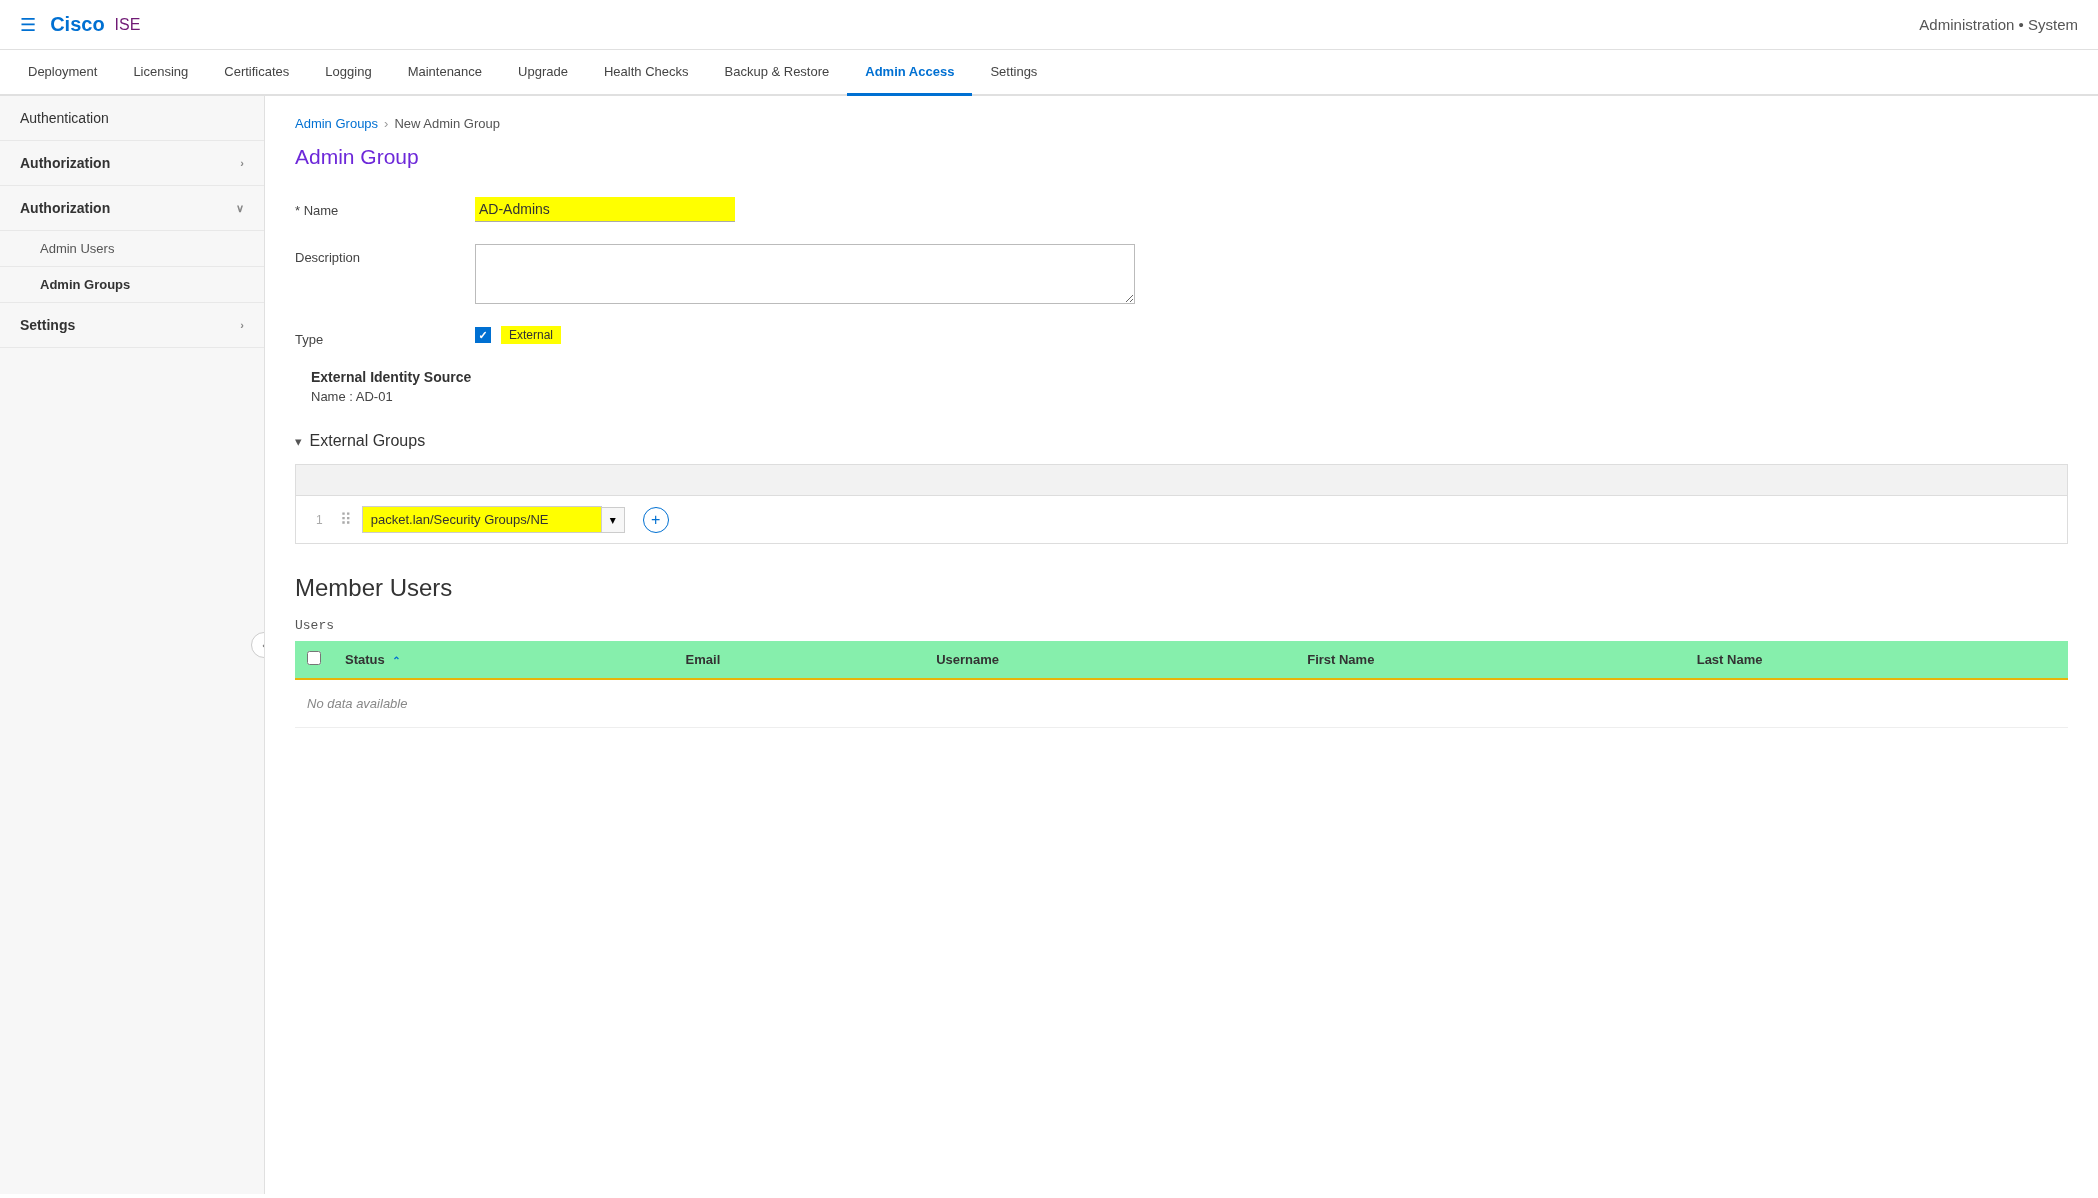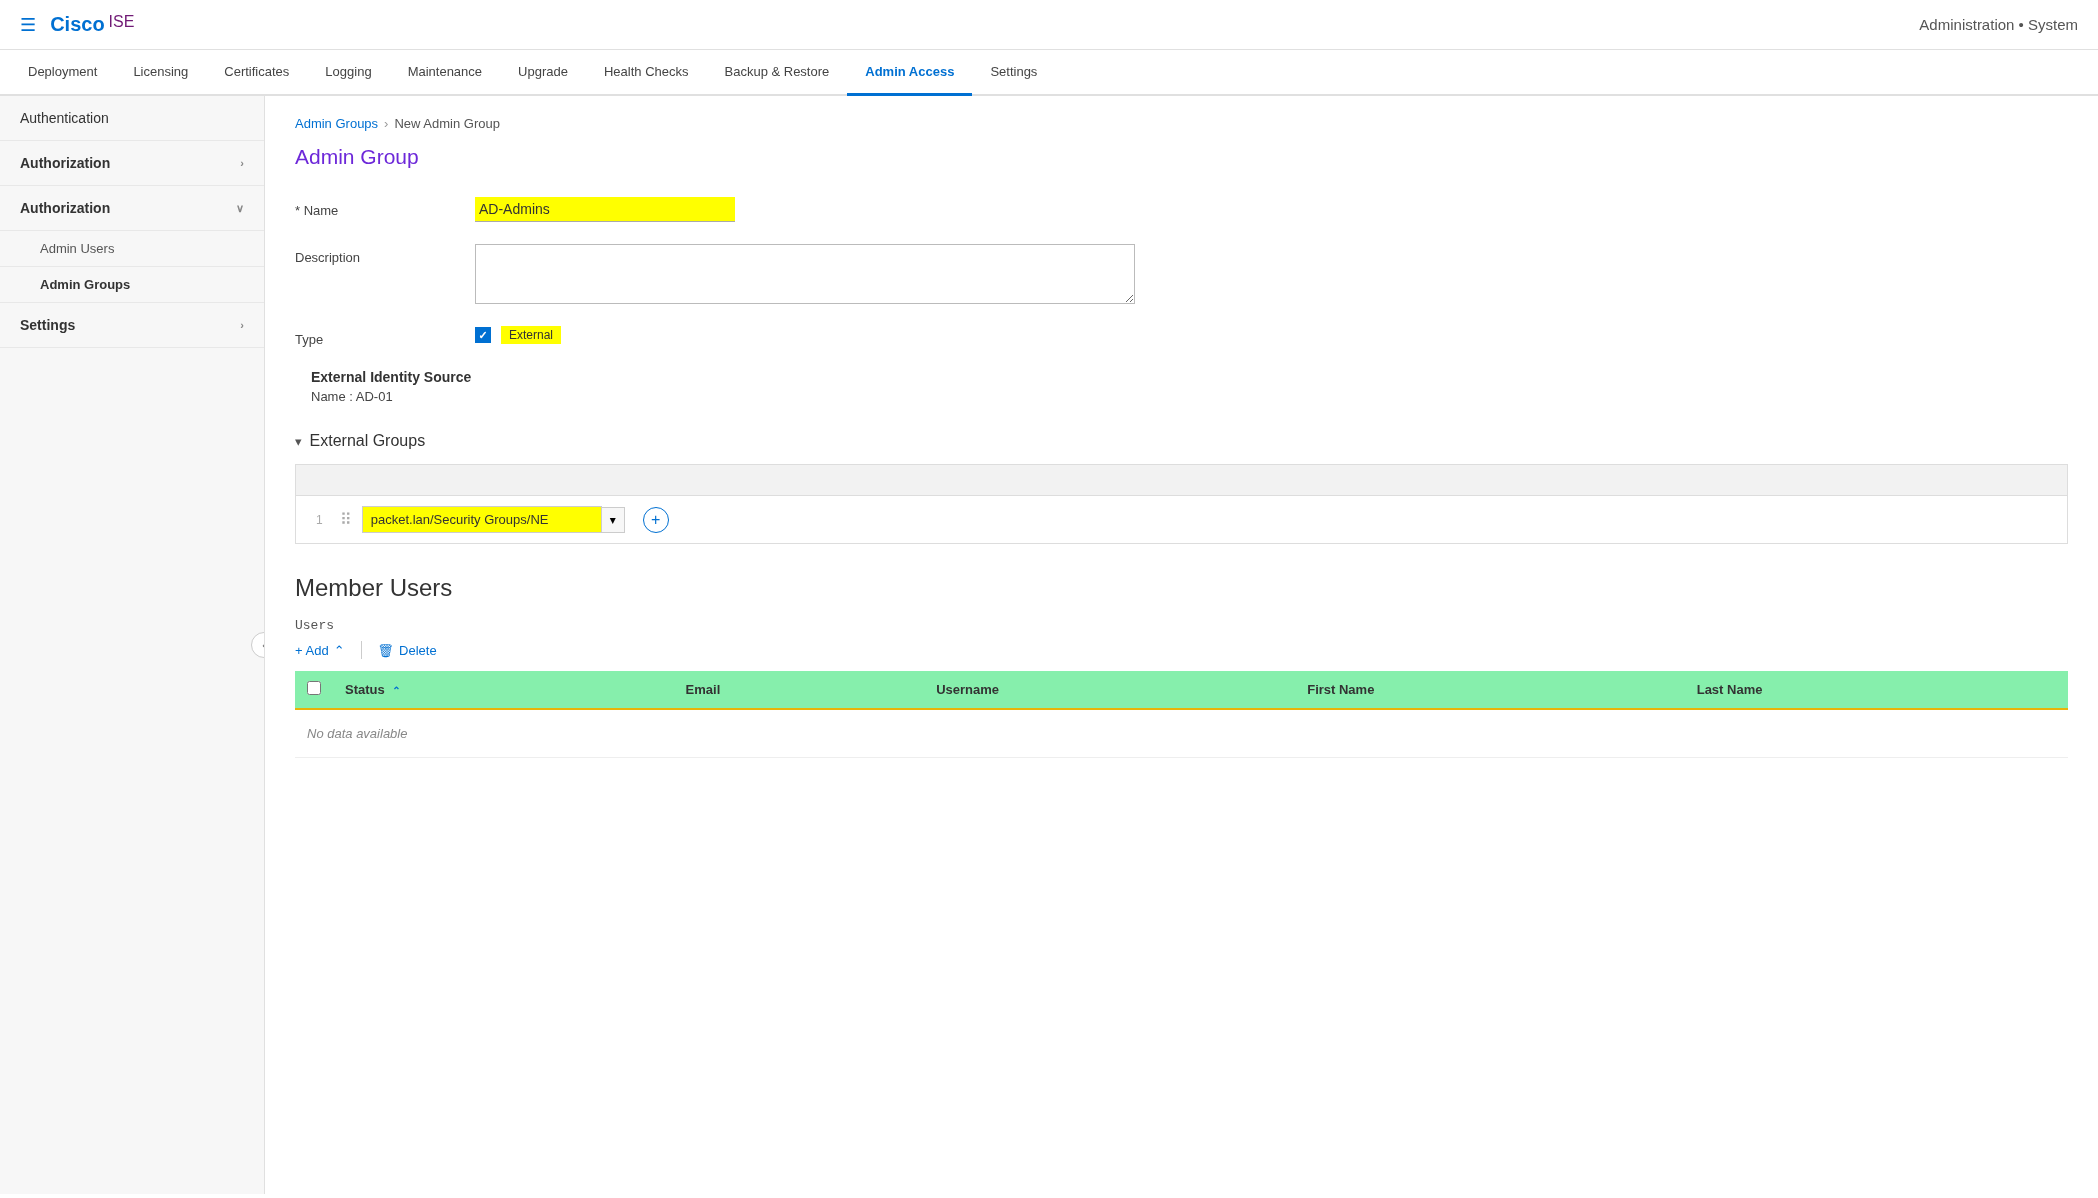--- a/index.html
+++ b/index.html
@@ -15,21 +15,22 @@
       border-bottom: 1px solid #e0e0e0;
     }
     .hamburger-icon {
       font-size: 18px;
       color: #0070d2;
       margin-right: 14px;
       cursor: pointer;
     }
     .logo {
       display: flex;
-      gap: 4px;
+      align-items: center;
+      gap: 10px;
     }
     .logo-cisco {
       font-weight: bold;
       font-size: 20px;
       color: #0070d2;
     }
     .logo-ise {
       font-size: 16px;
       color: #701a75;
       font-weight: normal;
@@ -498,31 +499,20 @@
           <span class="group-select-highlighted">packet.lan/Security Groups/NE</span>
           <button class="dropdown-arrow-btn">▾</button>
         </div>
         <button class="add-group-btn">+</button>
       </div>
     </div>
 
     <div class="member-users-section">
       <div class="member-title">Member Users</div>
       <div class="users-label">Users</div>
-      <div class="action-bar">
-        <button class="action-btn">
-          <span>+ Add</span>
-          <span>⌃</span>
-        </button>
-        <div class="action-separator"></div>
-        <button class="action-btn">
-          <span style="color:#0070d2;">🗑</span>
-          <span>Delete</span>
-        </button>
-      </div>
       <table class="data-table">
         <thead>
           <tr>
             <th class="checkbox-cell">
               <input type="checkbox" style="">
             </th>
             <th class="sortable">
               <span>Status</span>
               <span class="sort-icon">⌃</span>
             </th>

